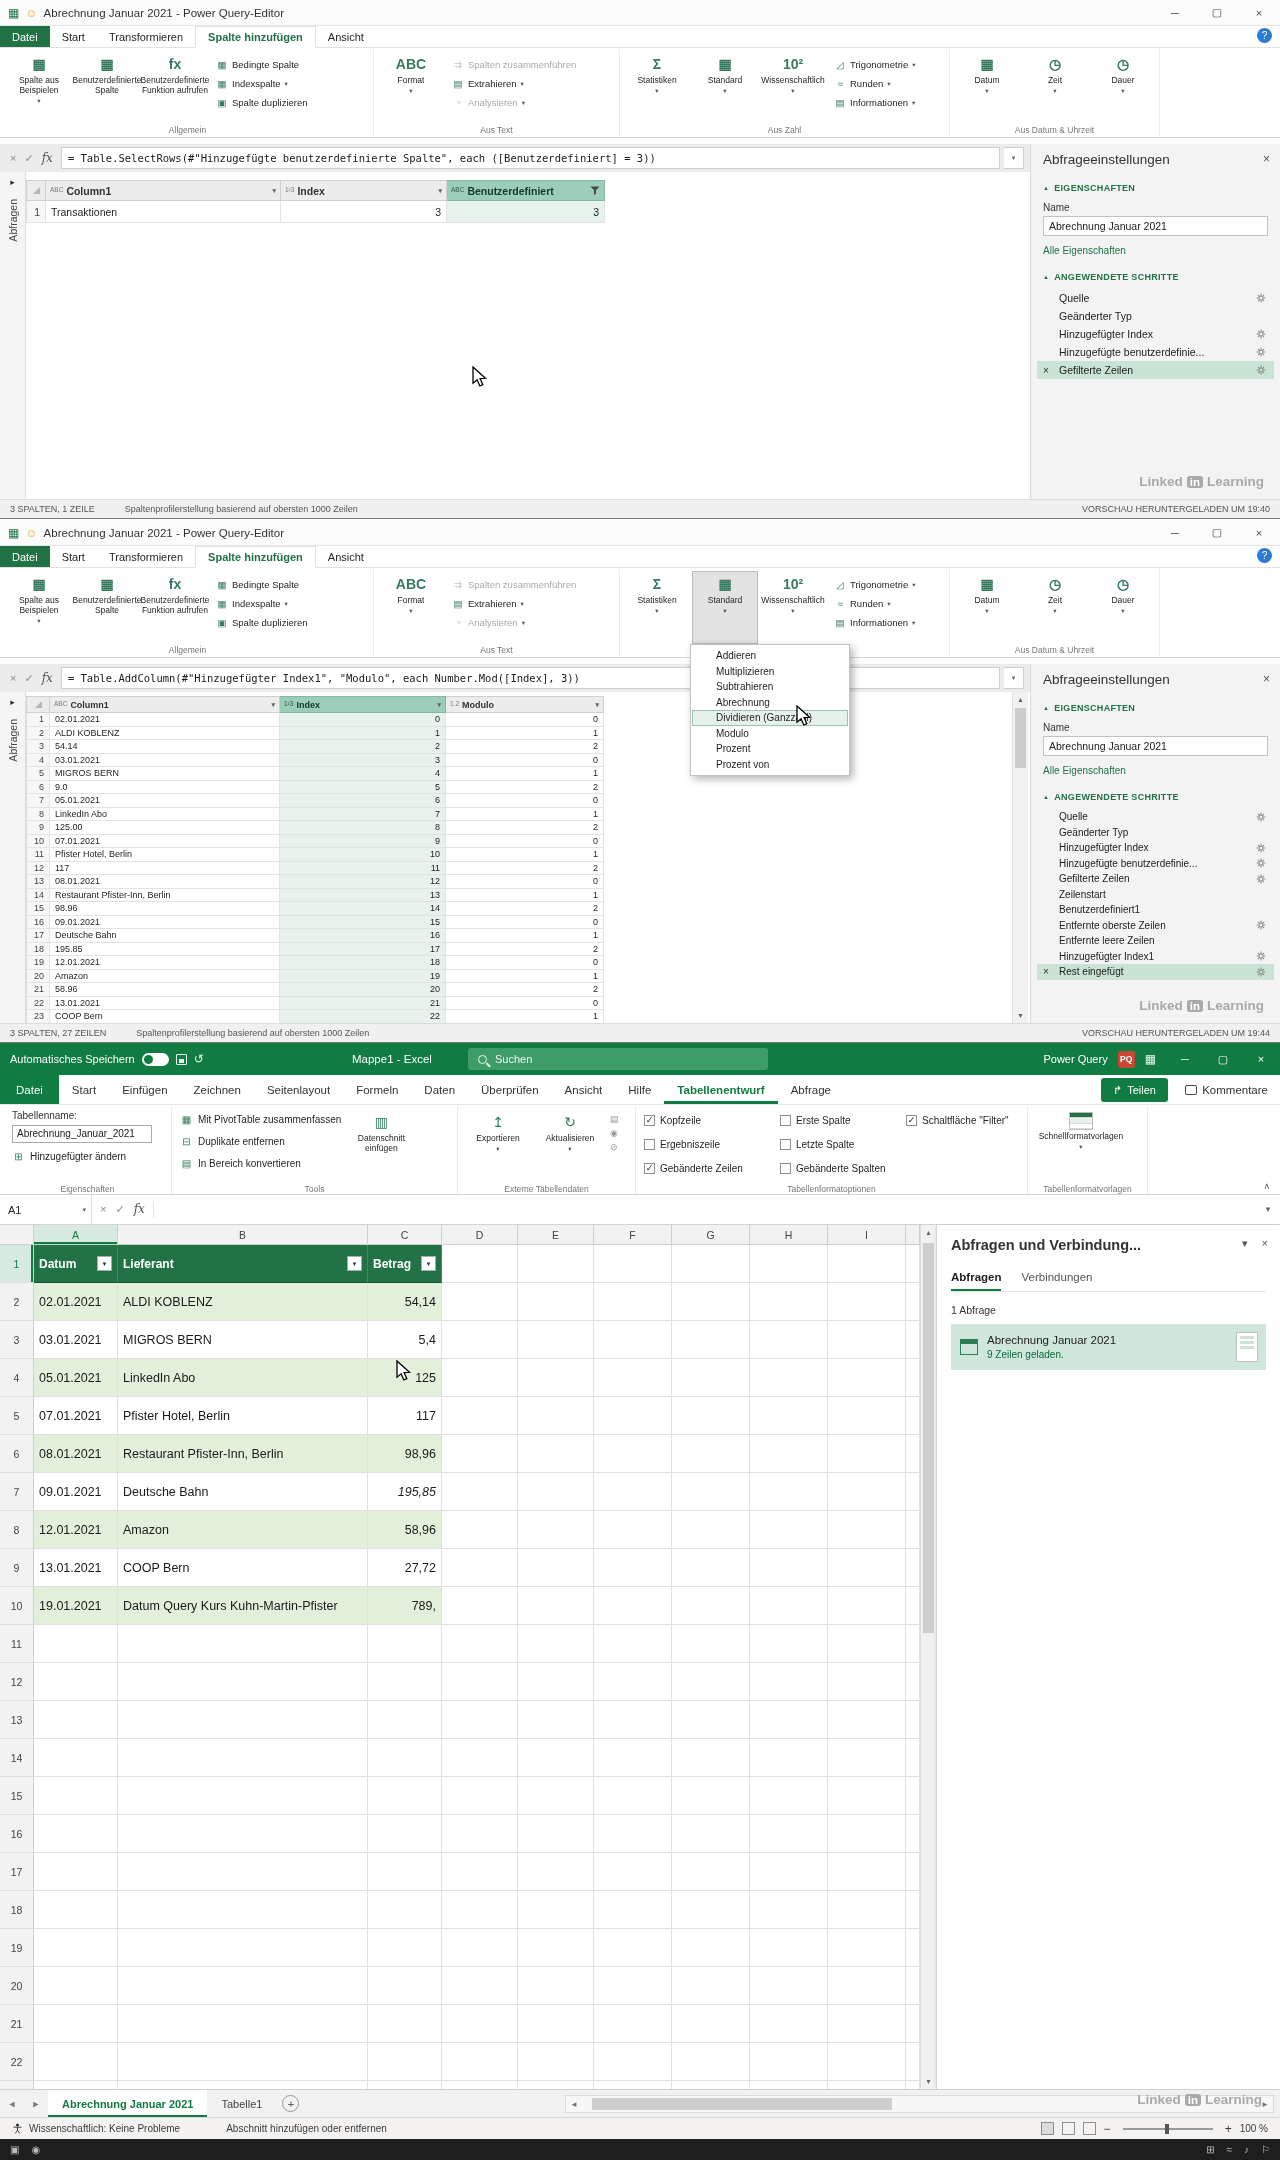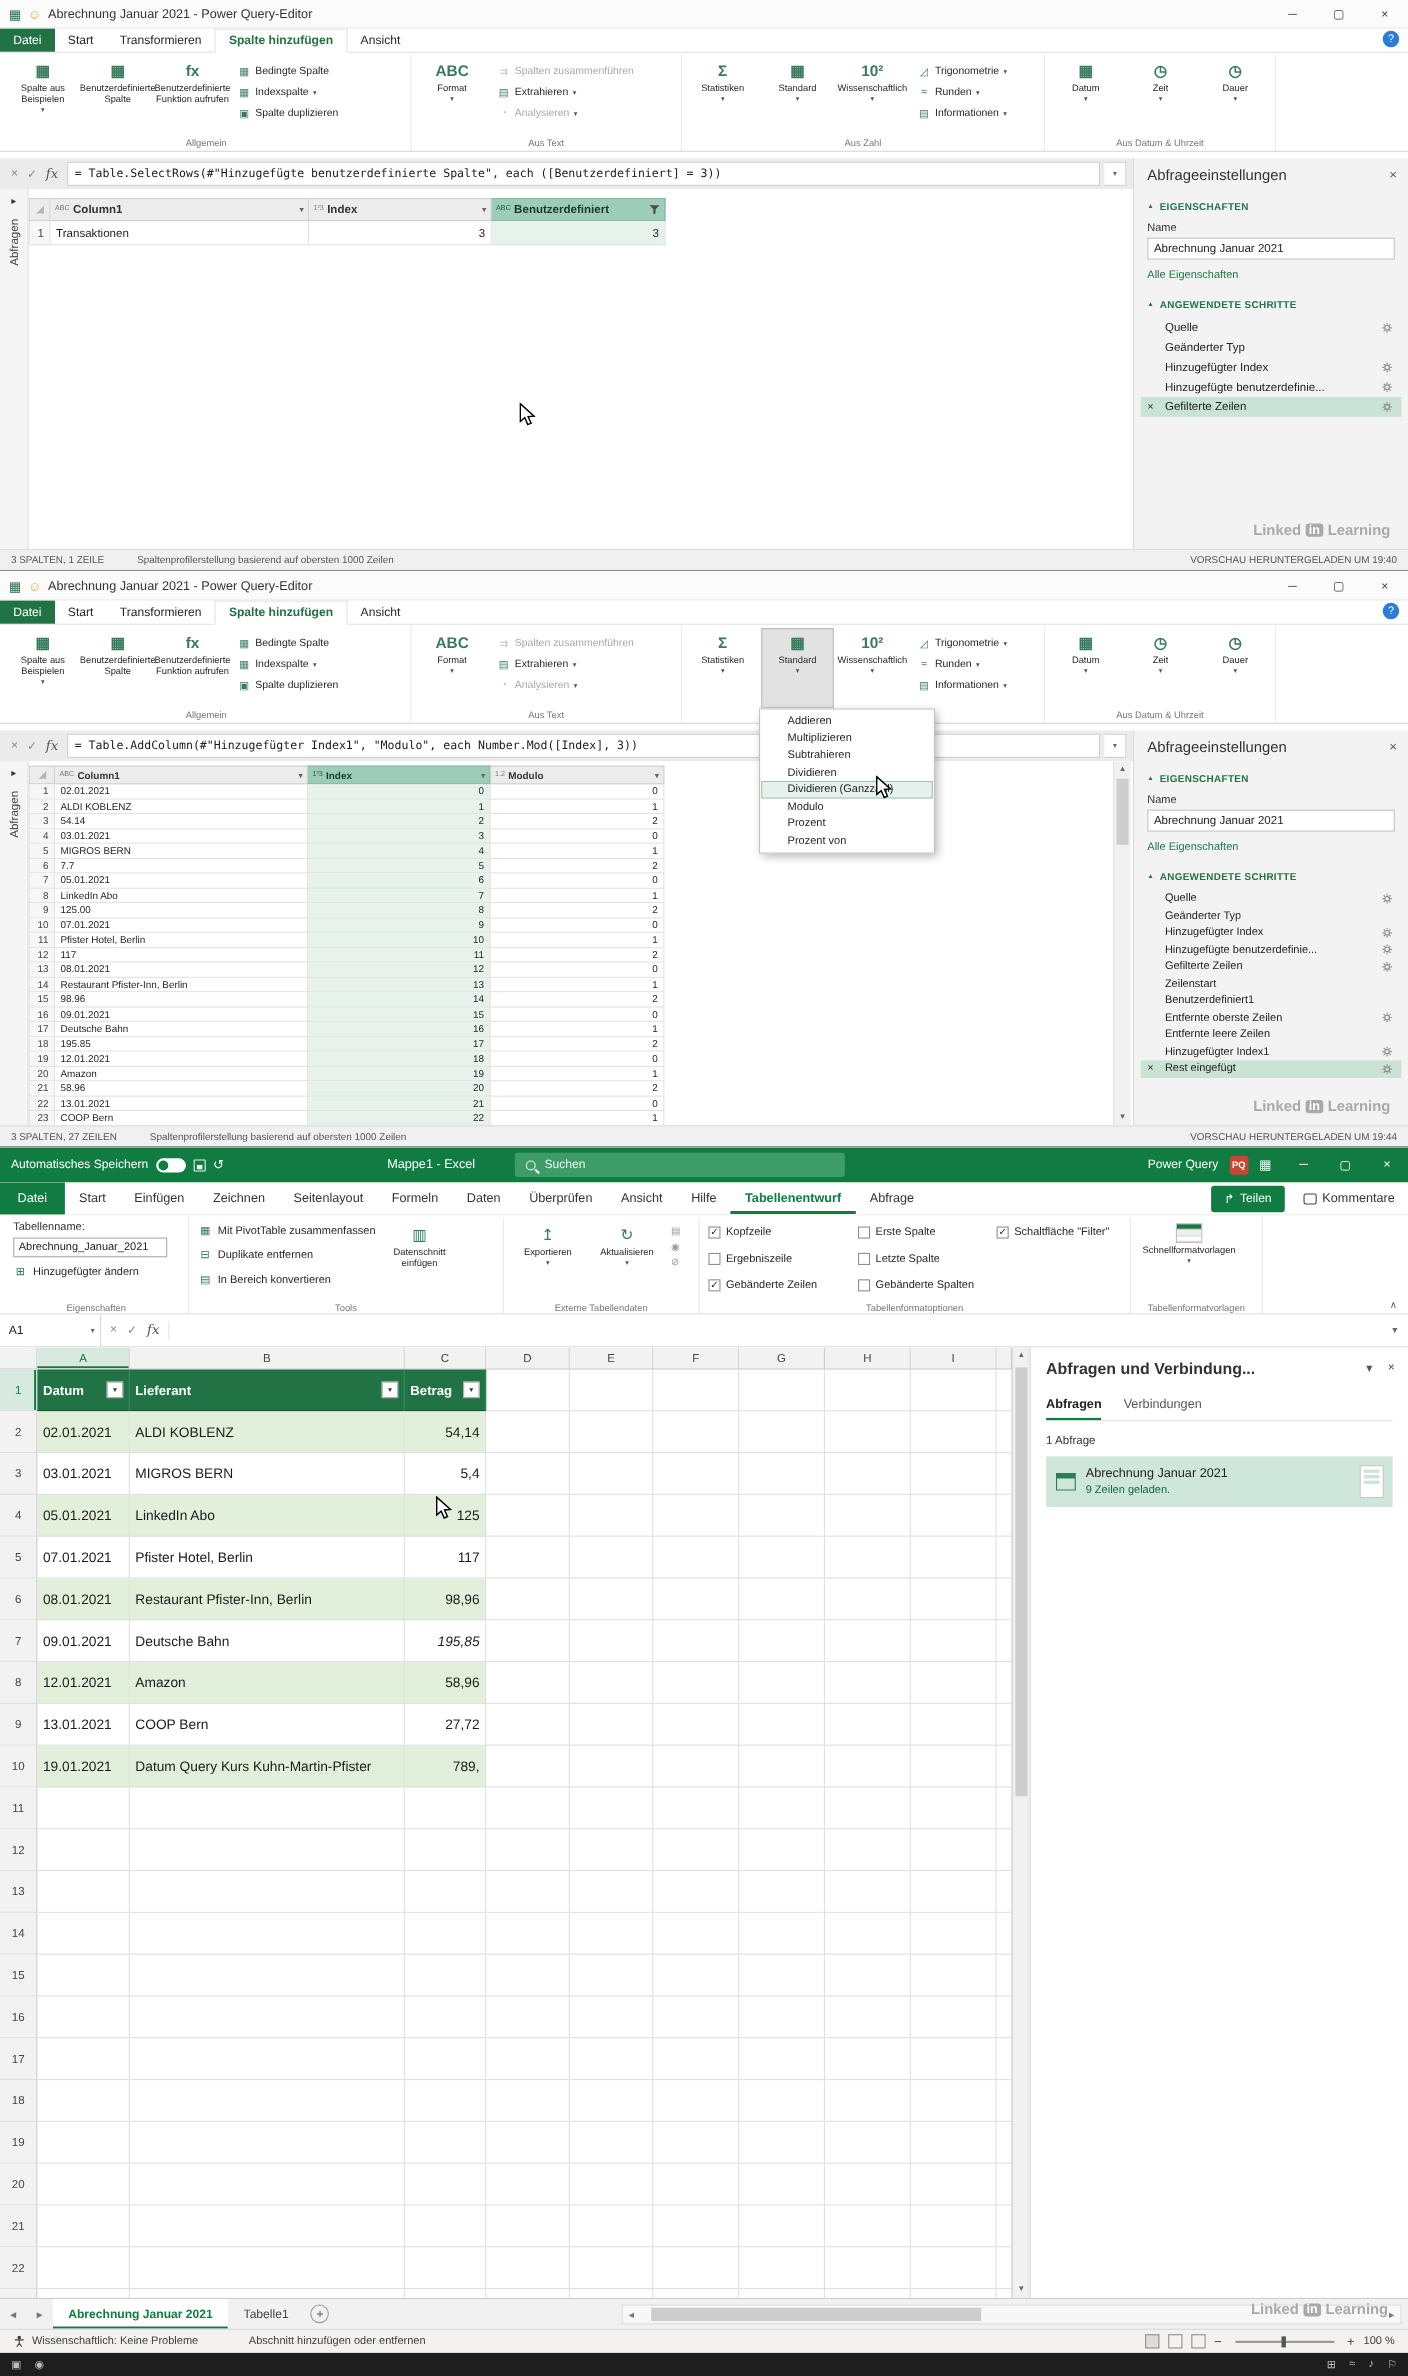--- a/index.html
+++ b/index.html
@@ -627,21 +627,21 @@
             <div class="pqt-c" style="width: 230px;">03.01.2021</div>
             <div class="pqt-c selc num" style="width: 166px;">3</div>
             <div class="pqt-c num" style="width: 158px;">0</div>
           </div><div class="pqt-r" style="height: 13.5px;">
             <div class="pqt-c pqt-n" style="width: 24px;">5</div>
             <div class="pqt-c" style="width: 230px;">MIGROS BERN</div>
             <div class="pqt-c selc num" style="width: 166px;">4</div>
             <div class="pqt-c num" style="width: 158px;">1</div>
           </div><div class="pqt-r" style="height: 13.5px;">
             <div class="pqt-c pqt-n" style="width: 24px;">6</div>
-            <div class="pqt-c" style="width: 230px;">7.7</div>
+            <div class="pqt-c" style="width: 230px;">9.0</div>
             <div class="pqt-c selc num" style="width: 166px;">5</div>
             <div class="pqt-c num" style="width: 158px;">2</div>
           </div><div class="pqt-r" style="height: 13.5px;">
             <div class="pqt-c pqt-n" style="width: 24px;">7</div>
             <div class="pqt-c" style="width: 230px;">05.01.2021</div>
             <div class="pqt-c selc num" style="width: 166px;">6</div>
             <div class="pqt-c num" style="width: 158px;">0</div>
           </div><div class="pqt-r" style="height: 13.5px;">
             <div class="pqt-c pqt-n" style="width: 24px;">8</div>
             <div class="pqt-c" style="width: 230px;">LinkedIn Abo</div>
@@ -726,21 +726,21 @@
     </div>
     <div class="vscroll" style="right:252px;top:172px;bottom:19px">
       <div class="sb-btn">▲</div>
       <div class="sb-thumb" style="top:16px;height:60px"></div>
       <div class="sb-btn" style="position:absolute;bottom:0;left:0;right:0">▼</div>
     </div>
     <div class="menu" id="pq2-menu">
         <div class="mi">Addieren</div>
         <div class="mi">Multiplizieren</div>
         <div class="mi">Subtrahieren</div>
-        <div class="mi">Dividieren</div>
+        <div class="mi">Abrechnung</div>
         <div class="mi hl">Dividieren (Ganzzahl)</div>
         <div class="mi">Modulo</div>
         <div class="mi">Prozent</div>
         <div class="mi">Prozent von</div>
       </div>
     <div class="pq-panel">
       <div class="pp-title">Abfrageeinstellungen</div>
       <span class="pp-x">×</span>
       <div class="pp-sec">
           <span class="tri">▲</span>

